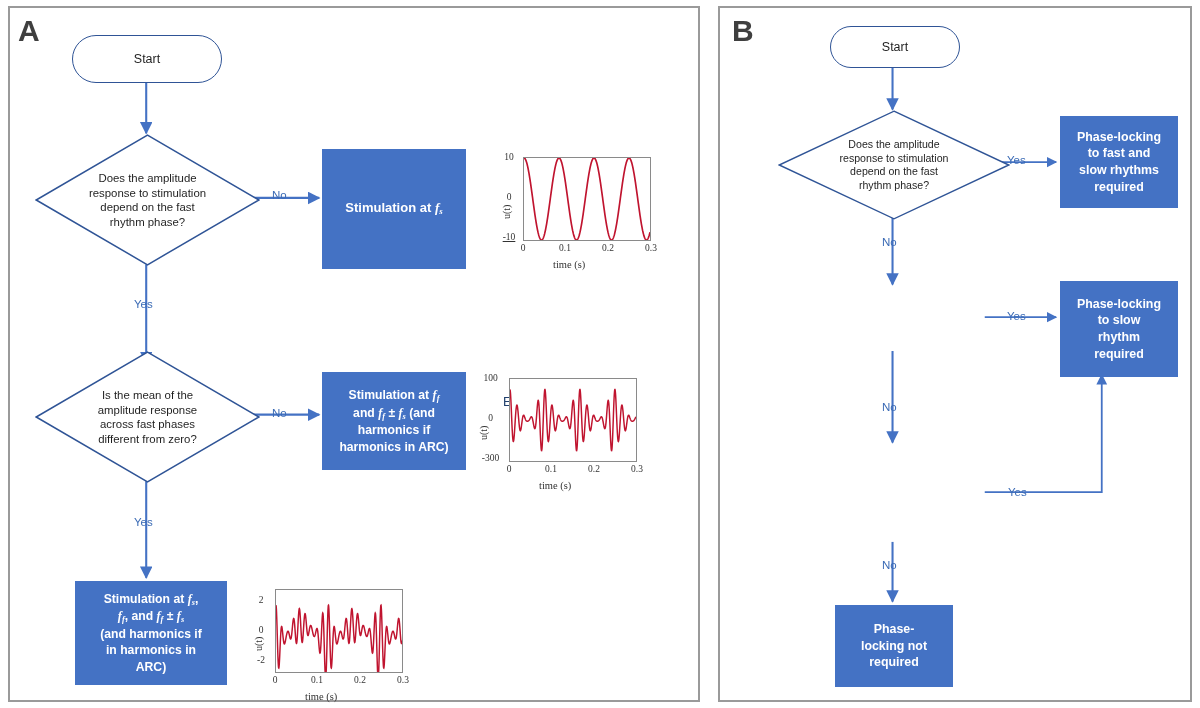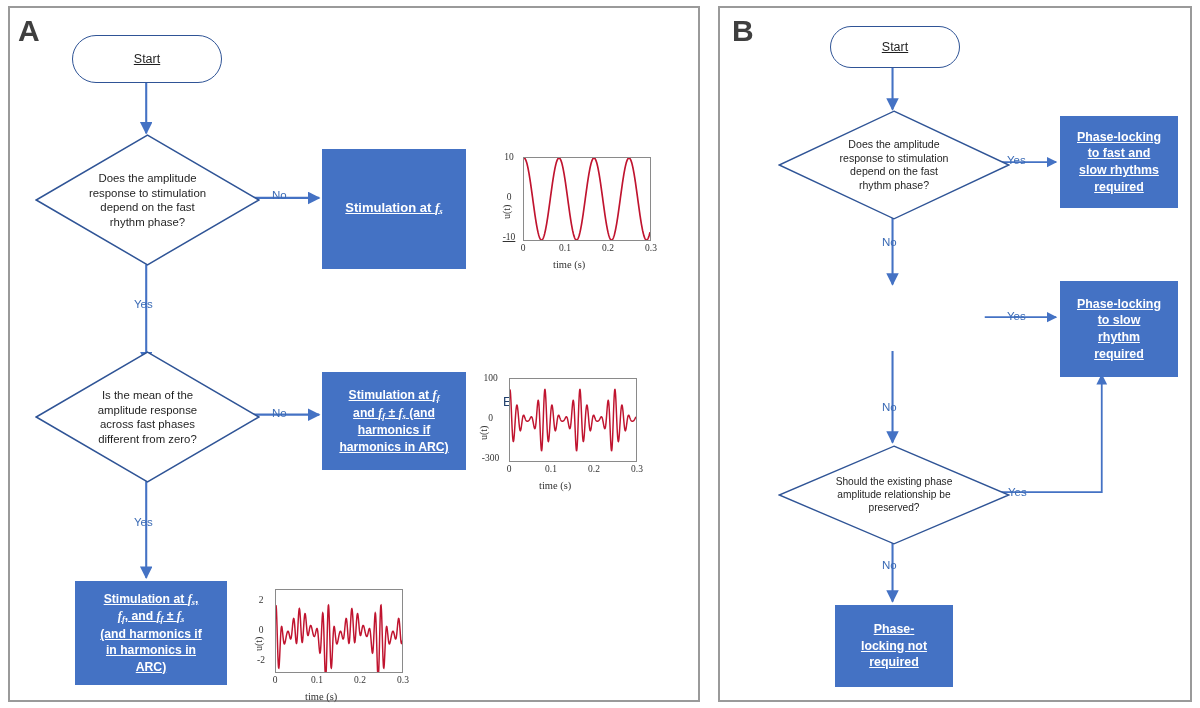--- a/index.html
+++ b/index.html
@@ -6,21 +6,21 @@
   body{width:1200px;height:708px;font-family:"Liberation Sans",sans-serif;position:relative;overflow:hidden;}
   #root{position:absolute;inset:0;}
 
   .panel{position:absolute;background:#fff;border:2px solid #9a9a9a;box-sizing:border-box;}
   #panelA{left:8px;top:6px;width:692px;height:696px;}
   #panelB{left:718px;top:6px;width:474px;height:696px;}
 
   .panel-letter{position:absolute;font-weight:bold;font-size:30px;color:#3f3f3f;font-family:"Liberation Sans",sans-serif;line-height:1;}
 
   
-  .node{position:absolute;box-sizing:border-box;display:flex;align-items:center;justify-content:center;text-align:center;text-decoration:underline;}
+  .node{position:absolute;box-sizing:border-box;display:flex;align-items:center;justify-content:center;text-align:center;}
 
   .terminator{
     border:1.6px solid #2F5496;border-radius:999px;background:#fff;
     color:#1f1f1f;font-size:12.5px;font-family:"Liberation Sans",sans-serif;
   }
 
   .decision{background:transparent;}
   .decision .dia{position:absolute;inset:0;}
   .decision .dtext{
     position:absolute;left:8%;right:8%;top:50%;transform:translateY(-50%);
@@ -235,30 +235,20 @@
 
     <div class="node process" style="left:340px;top:273px;width:118px;height:96px;font-size:12.4px;">
       <span>
         <span>Phase-locking</span><br>
         <span>to slow</span><br>
         <span>rhythm</span><br>
         <span>required</span>
       </span>
     </div>
 
-    <div class="node decision" style="left:58px;top:437px;width:232px;height:100px;">
-      <svg class="dia" viewBox="0 0 232 100" preserveAspectRatio="none">
-        <polygon points="116,1.2 230.8,50 116,98.8 1.2,50" fill="#ffffff" stroke="#2F5496" stroke-width="1.4"></polygon>
-      </svg>
-      <div class="dtext" style="font-size:10.2px;">
-        <div>Should the existing phase</div>
-        <div>amplitude relationship be</div>
-        <div>preserved?</div>
-      </div>
-    </div>
     <div class="edge-label" style="left:288px;top:478px;">Yes</div>
     <div class="edge-label" style="left:162px;top:551px;">No</div>
 
     <div class="node process" style="left:115px;top:597px;width:118px;height:82px;font-size:12.4px;">
       <span>
         <span>Phase-</span><br>
         <span>locking not</span><br>
         <span>required</span>
       </span>
     </div>

